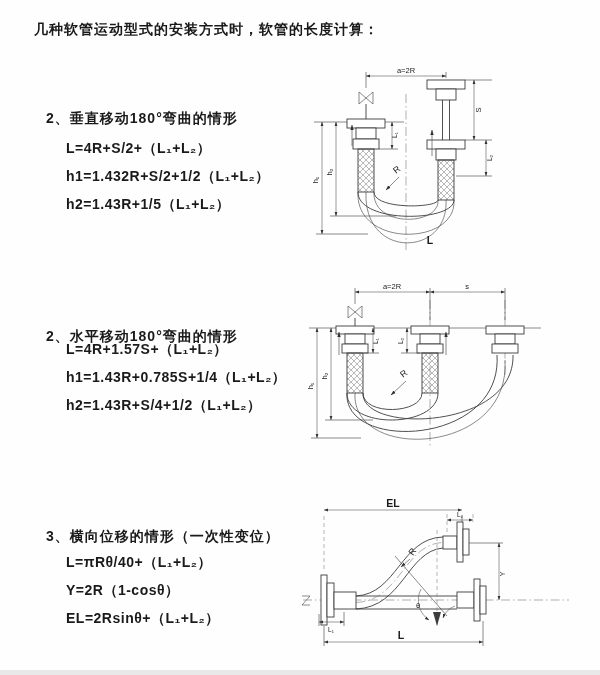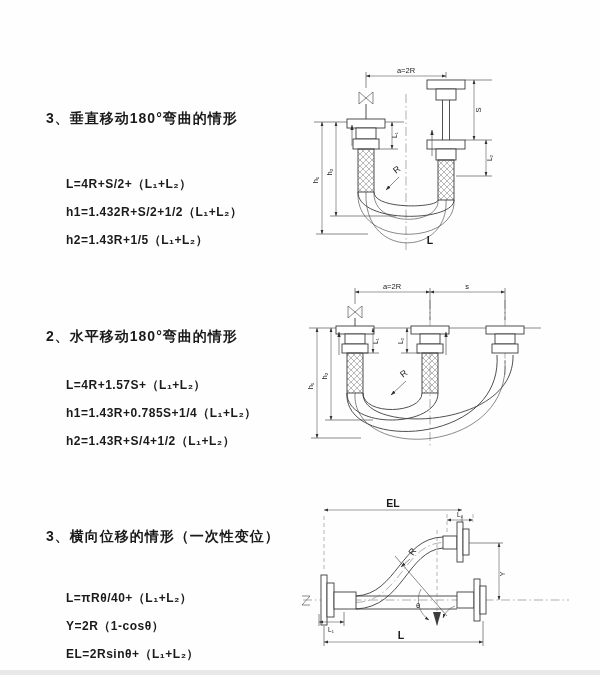--- a/index.html
+++ b/index.html
@@ -14,43 +14,44 @@
   .title{
     position:absolute;left:34px;top:21px;
     font-size:14px;font-weight:bold;letter-spacing:1px;
   }
   .sec-heading{
     position:absolute;left:46px;
     font-size:14px;font-weight:bold;letter-spacing:1px;
   }
   .formula{
     position:absolute;left:66px;
-    font-size:12px;font-weight:bold;letter-spacing:0.5px;margin-top:36px;
+    font-size:14px;font-weight:bold;letter-spacing:0.5px;
   }
   .dwg{position:absolute;}
   
   .s{stroke:#3c3c3c;stroke-width:0.9;fill:none;}
   .t{stroke:#4a4a4a;stroke-width:0.65;fill:none;}
   .d{stroke:#4a4a4a;stroke-width:0.55;fill:none;}
   .cl{stroke:#7a7a7a;stroke-width:0.6;stroke-dasharray:9 3 1.5 3;fill:none;}
   .hz{stroke:#7a7a7a;stroke-width:0.55;stroke-dasharray:4 3;fill:none;}
   .fl{fill:#ffffff;stroke:#3c3c3c;stroke-width:0.9;}
   .dwg text{fill:#1a1a1a;font-size:7.5px;font-family:"Liberation Sans","DejaVu Sans",sans-serif;}
   .dwg text.big{font-size:10.5px;font-weight:bold;}
   .dwg text.sm{font-size:6.5px;}
   .dwg text.rl{font-size:9px;}
   .edge{position:absolute;left:0;bottom:0;width:100%;height:5px;background:#e9e9e9;}
 </style>
 </head>
 <body>
 
 <div class="page">
 
-
-  <div class="sec-heading" style="top:110px">3、垂直移动180°弯曲的情形</div>
+  <div class="title">几种软管运动型式的安装方式时，软管的长度计算：</div>
+
+  <div class="sec-heading" style="top:110px">2、垂直移动180°弯曲的情形</div>
   <div class="formula" style="top:140px">L=4R+S/2+（L₁+L₂）</div>
   <div class="formula" style="top:168px">h1=1.432R+S/2+1/2（L₁+L₂）</div>
   <div class="formula" style="top:196px">h2=1.43R+1/5（L₁+L₂）</div>
 
   <div class="sec-heading" style="top:328px">2、水平移动180°弯曲的情形</div>
   <div class="formula" style="top:341px">L=4R+1.57S+（L₁+L₂）</div>
   <div class="formula" style="top:369px">h1=1.43R+0.785S+1/4（L₁+L₂）</div>
   <div class="formula" style="top:397px">h2=1.43R+S/4+1/2（L₁+L₂）</div>
 
   <div class="sec-heading" style="top:528px">3、横向位移的情形（一次性变位）</div>

